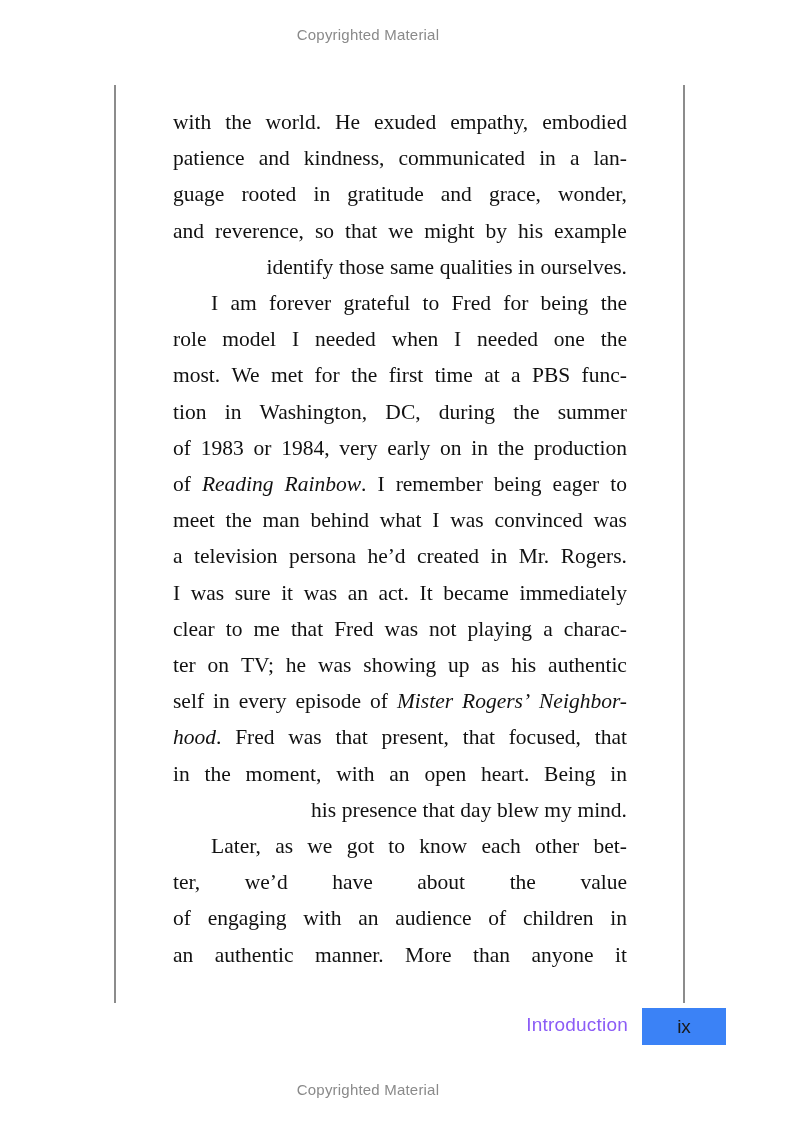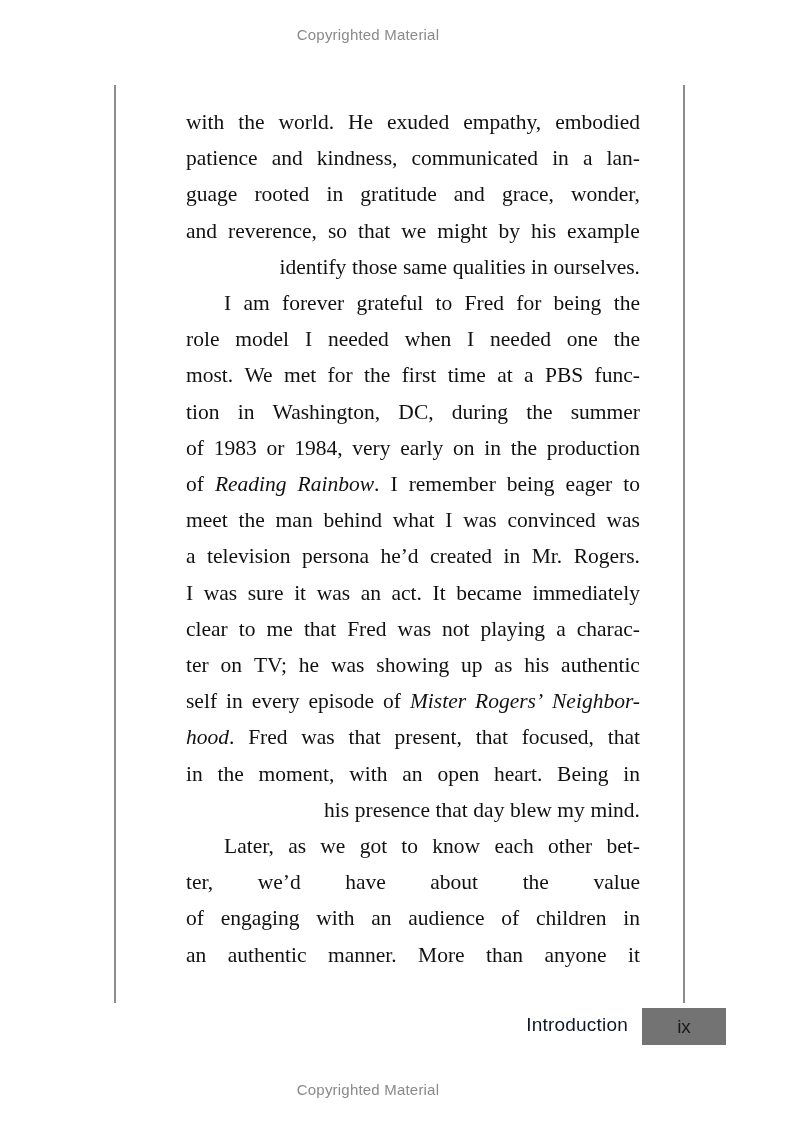--- a/index.html
+++ b/index.html
@@ -37,21 +37,21 @@
     width: 2px;
     height: 918px;
     background: #8c8c8c;
   }
   .rule-left  { left: 114px; }
   .rule-right { left: 683px; }
 
   
   .text-column {
     position: absolute;
-    left: 186px;
+    left: 173px;
     top: 104px;
     width: 454px;
   }
 
   .para {
     margin: 0;
     color: #111111;
     font-size: 21.5px;
     line-height: 36.2px;
   }
@@ -91,30 +91,30 @@
     height: 38px;
   }
   .footer-label {
     position: absolute;
     left: 0;
     top: 6px;
     width: 628px;
     text-align: right;
     font-family: "Liberation Sans", "DejaVu Sans", sans-serif;
     font-size: 19px;
-    color: #0f172a;
+    color: #8b5cf6;
     letter-spacing: 0.2px;
   }
   .page-badge {
     position: absolute;
     left: 642px;
     top: 0;
     width: 84px;
     height: 37px;
-    background: #737373;
+    background: #3b82f6;
     display: flex;
     align-items: center;
     justify-content: center;
     font-family: "Liberation Sans", "DejaVu Sans", sans-serif;
     font-size: 19px;
     color: #1a1a1a;
     text-align: center;
   }
 </style>
 </head>

